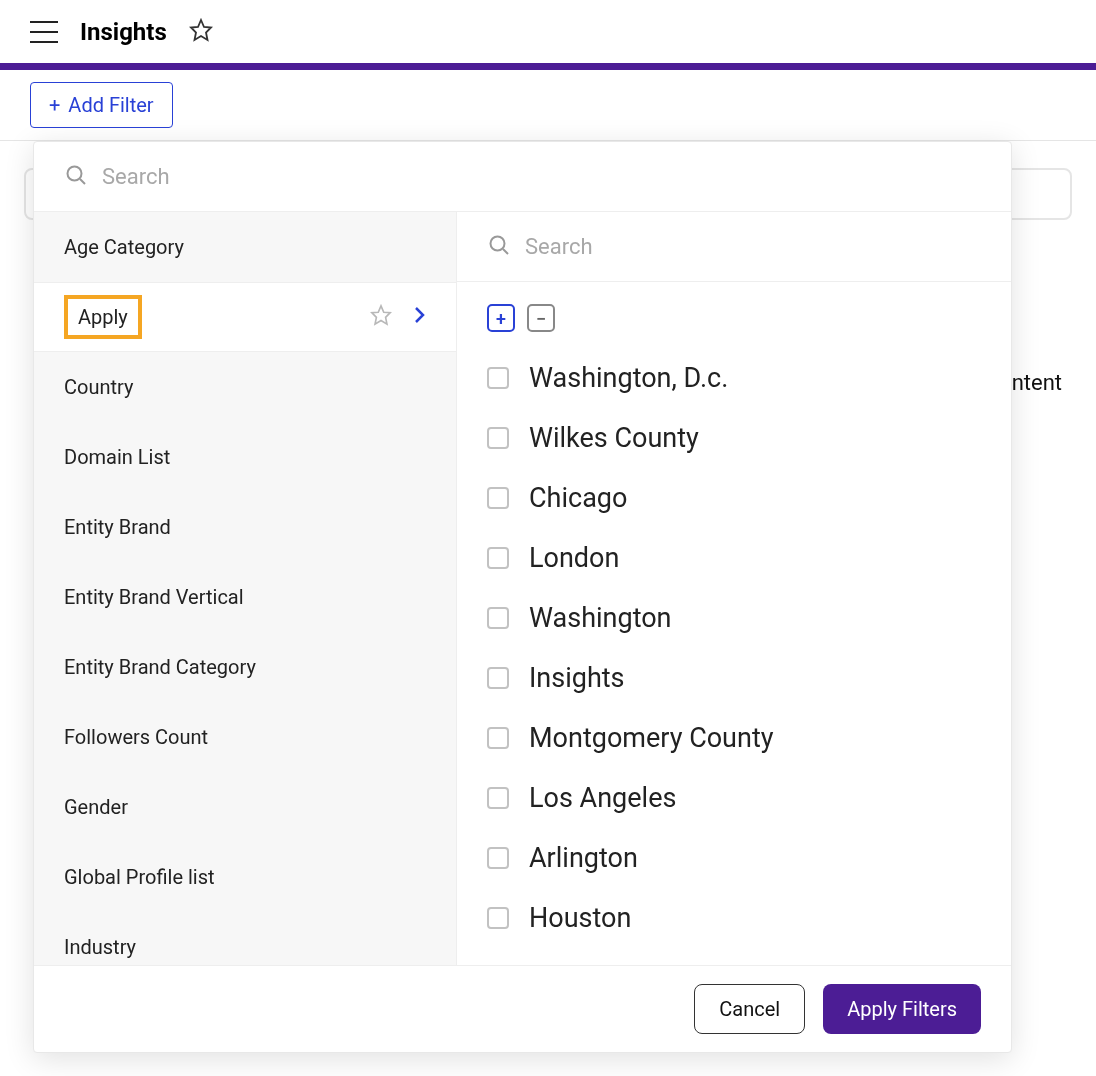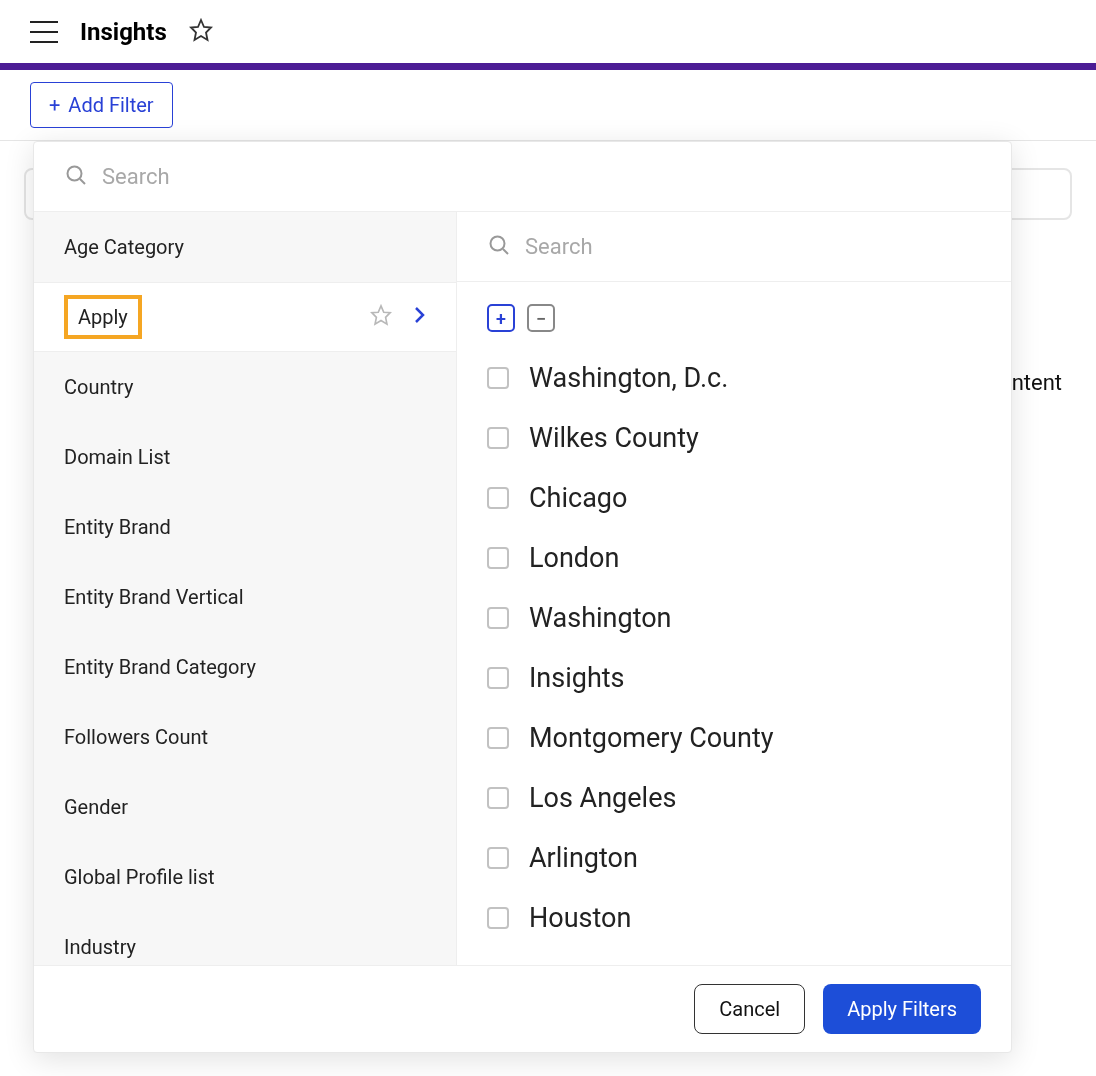--- a/index.html
+++ b/index.html
@@ -48,21 +48,21 @@
     .minus-btn { border: 2px solid #888; color: #666; }
 
     .values-list { flex: 1; overflow-y: auto; padding: 4px 0; }
     .value-row { display: flex; align-items: center; gap: 20px; padding: 14px 30px; cursor: pointer; }
     .checkbox { width: 22px; height: 22px; border: 2px solid #c2c2c2; border-radius: 4px; flex-shrink: 0; }
     .value-label { font-size: 27px; color: #222; text-align: right; }
 
     .popup-footer { display: flex; justify-content: flex-end; gap: 18px; padding: 18px 30px; border-top: 1px solid #eee; }
     .btn { border-radius: 8px; padding: 12px 24px; font-size: 20px; cursor: pointer; }
     .btn-cancel { background: #fff; border: 1px solid #333; color: #111; }
-    .btn-apply { background: #1d4ed8; border: none; color: #fff; cursor: not-allowed; }
+    .btn-apply { background: #4c1d95; border: none; color: #fff; cursor: not-allowed; }
   </style>
 </head>
 <body>
 
 <div class="header">
   <div class="hamburger">
     <span></span>
       <span></span>
       <span></span>
   </div>

